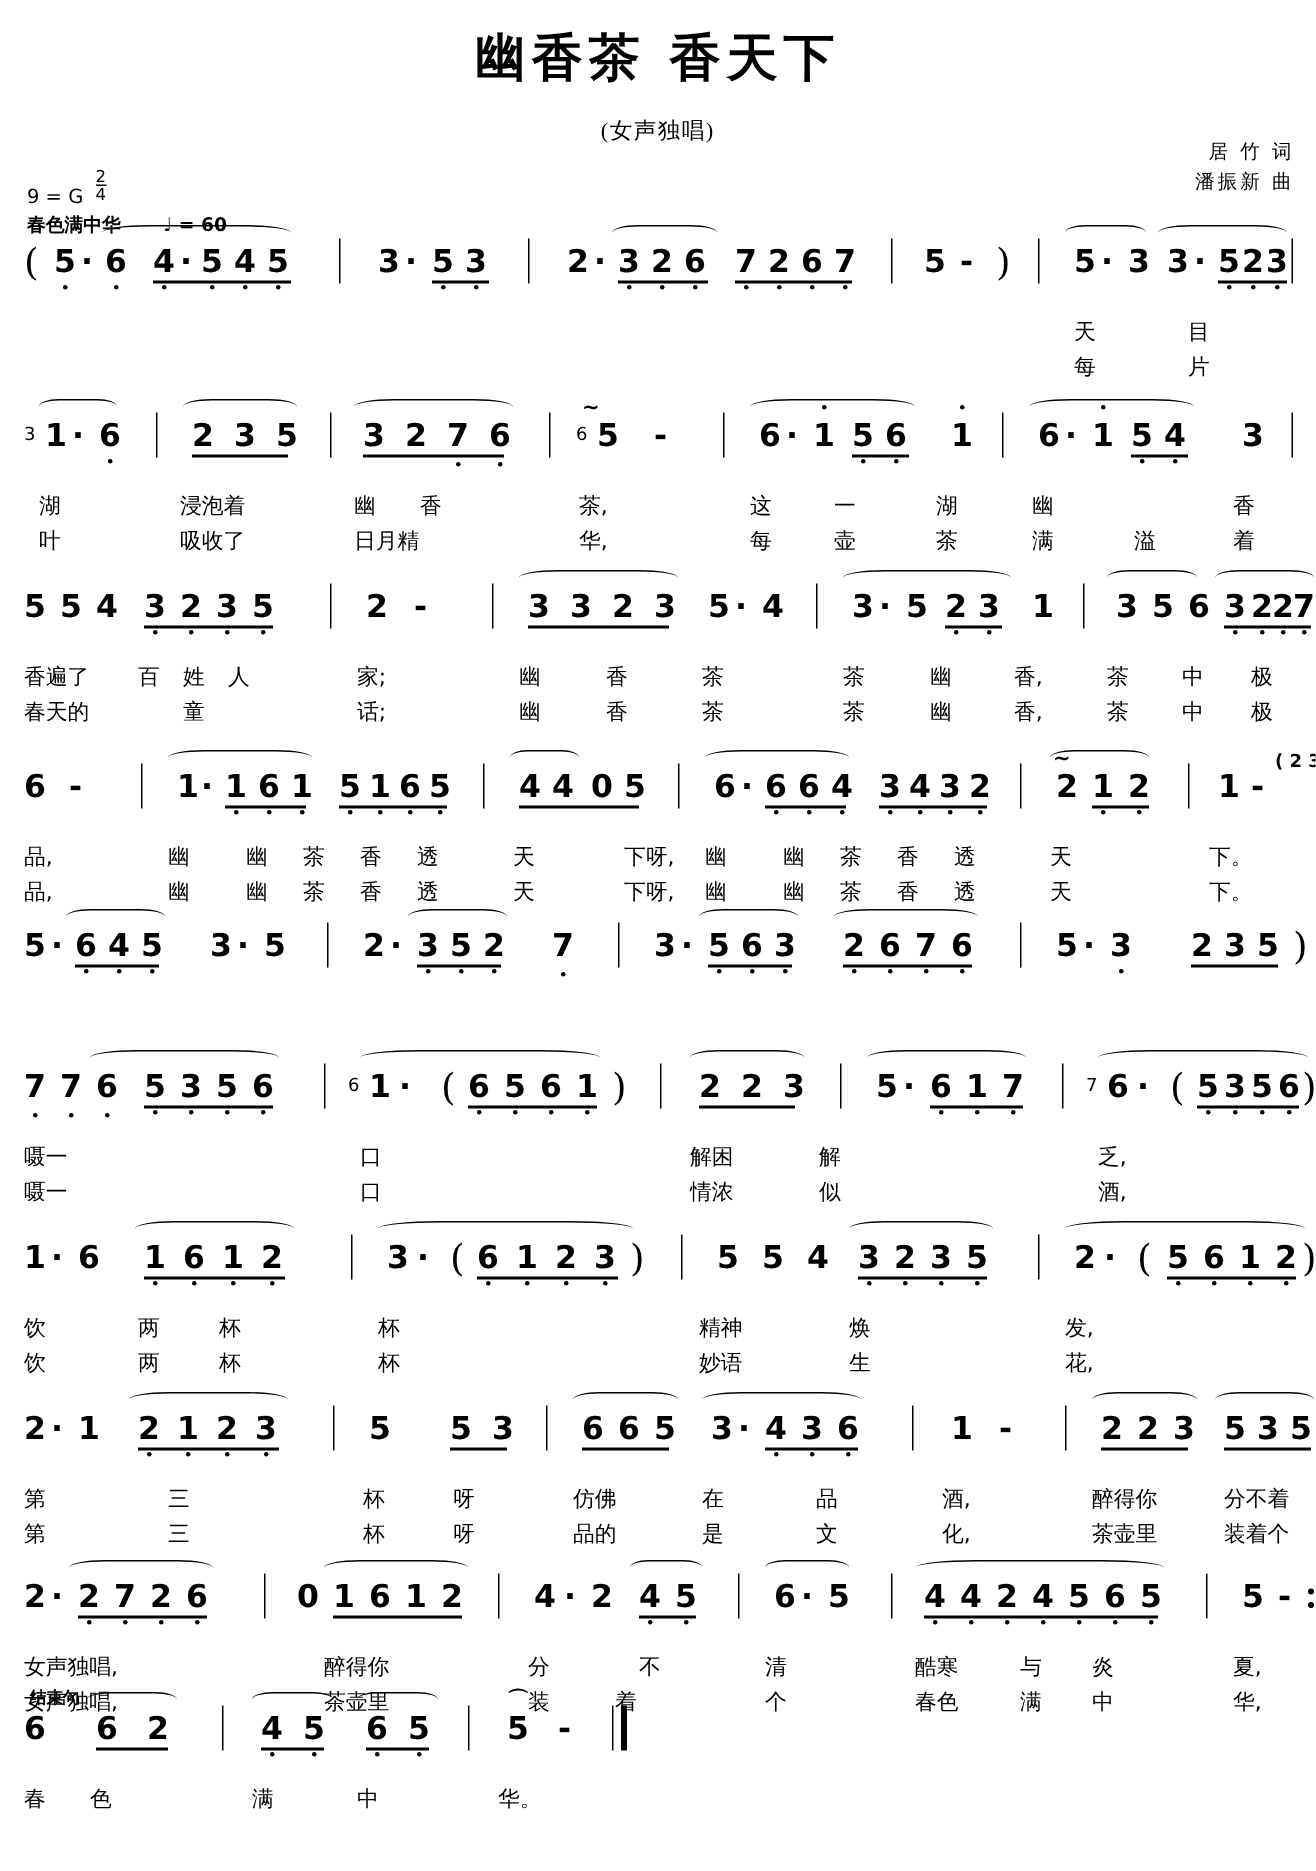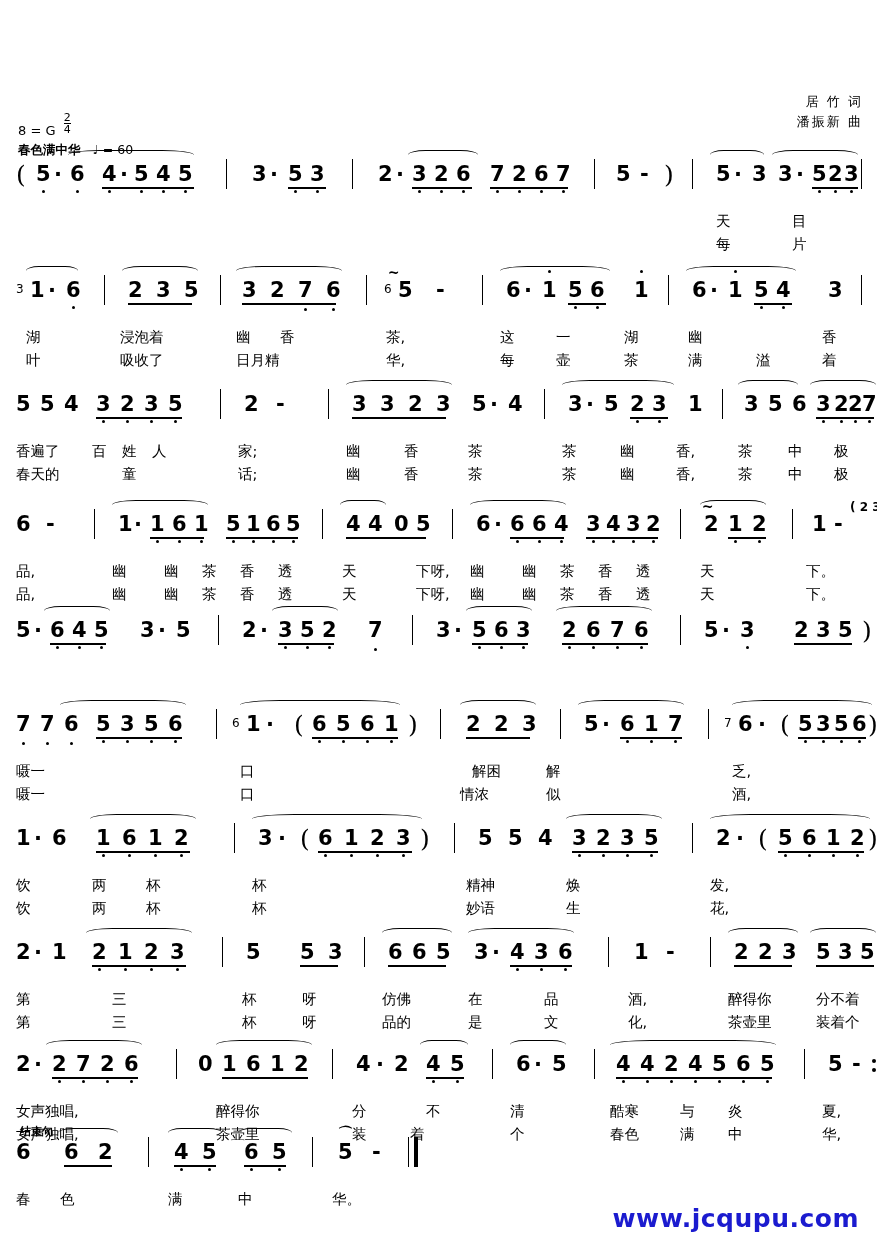--- a/index.html
+++ b/index.html
@@ -27,21 +27,21 @@
   .meter{
     display:inline-block;position:relative;top:-2px;left:4px;
     font-size:11px;line-height:1;text-align:center;
   }
   .meter .num{display:block;}
   .meter .den{display:block;border-top:1px solid #000;}
   .tempo{
     position:absolute;left:18px;top:142px;font-size:12.5px;font-weight:bold;
     font-family:"DejaVu Sans", sans-serif;
   }
-  .tempo .bpm{font-weight:normal;margin-left:8px;}
+  .tempo .bpm{font-weight:bold;margin-left:24px;}
   .credits{
     position:absolute;right:14px;top:92px;text-align:right;
     font-size:13px;line-height:1.55;
     font-family:"DejaVu Sans", sans-serif;
   }
   .credits div{letter-spacing:2px;}
 
   
   .system{position:absolute;left:16px;width:846px;}
   .notes{
@@ -76,23 +76,25 @@
   }
   .tuplet{position:absolute;font-size:12px;font-family:"DejaVu Sans",sans-serif;}
   .fine{position:absolute;font-size:11px;font-family:"DejaVu Sans",sans-serif;font-weight:bold;}
   .thickbar{position:absolute;width:4px;height:30px;background:#000;top:-3px;}
 </style>
 </head>
 <body>
 
 <div class="sheet">
 
+  <div class="title">幽香茶 香天下</div>
+  <div class="subtitle">(女声独唱)</div>
 
   <div class="key">
-    <span>8 = G</span>
+    <span>9 = G</span>
     <span class="meter">
       <span class="num">2</span>
       <span class="den">4</span>
     </span>
   </div>
 
   <div class="tempo">
     <span>春色满中华</span>
     <span class="bpm">♩ = 60</span>
   </div>
@@ -577,21 +579,21 @@
         <span class="dotd" style="left:824px;top:28px;"></span>
       <span class="tok" style="left:836px;">6</span>
         <span class="dotd" style="left:842px;top:28px;"></span>
       <span class="beam" style="left:782px;top:25px;width:68px;"></span>
       <span class="par tok" style="left:852px;top:-2px;">)</span>
       <span class="slur" style="left:716px;top:-12px;width:140px;"></span>
     </div>
     <div class="lyr" style="margin-top:16px;">
       <span style="left:0px;">嗫一</span>
       <span style="left:224px;">口</span>
-      <span style="left:456px;">解困</span>
+      <span style="left:444px;">解困</span>
       <span style="left:530px;">解</span>
       <span style="left:716px;">乏,</span>
     </div>
     <div class="lyr" style="margin-top:2px;">
       <span style="left:0px;">嗫一</span>
       <span style="left:224px;">口</span>
       <span style="left:444px;">情浓</span>
       <span style="left:530px;">似</span>
       <span style="left:716px;">酒,</span>
     </div>
@@ -871,15 +873,14 @@
     </div>
     <div class="lyr" style="margin-top:16px;">
       <span style="left:0px;">春</span>
         <span style="left:44px;">色</span>
       <span style="left:152px;">满</span>
         <span style="left:222px;">中</span>
       <span style="left:316px;">华。</span>
     </div>
   </div>
 
-  <div class="watermark">www.jcqupu.com</div>
 
 </div>
 
 </body></html>

